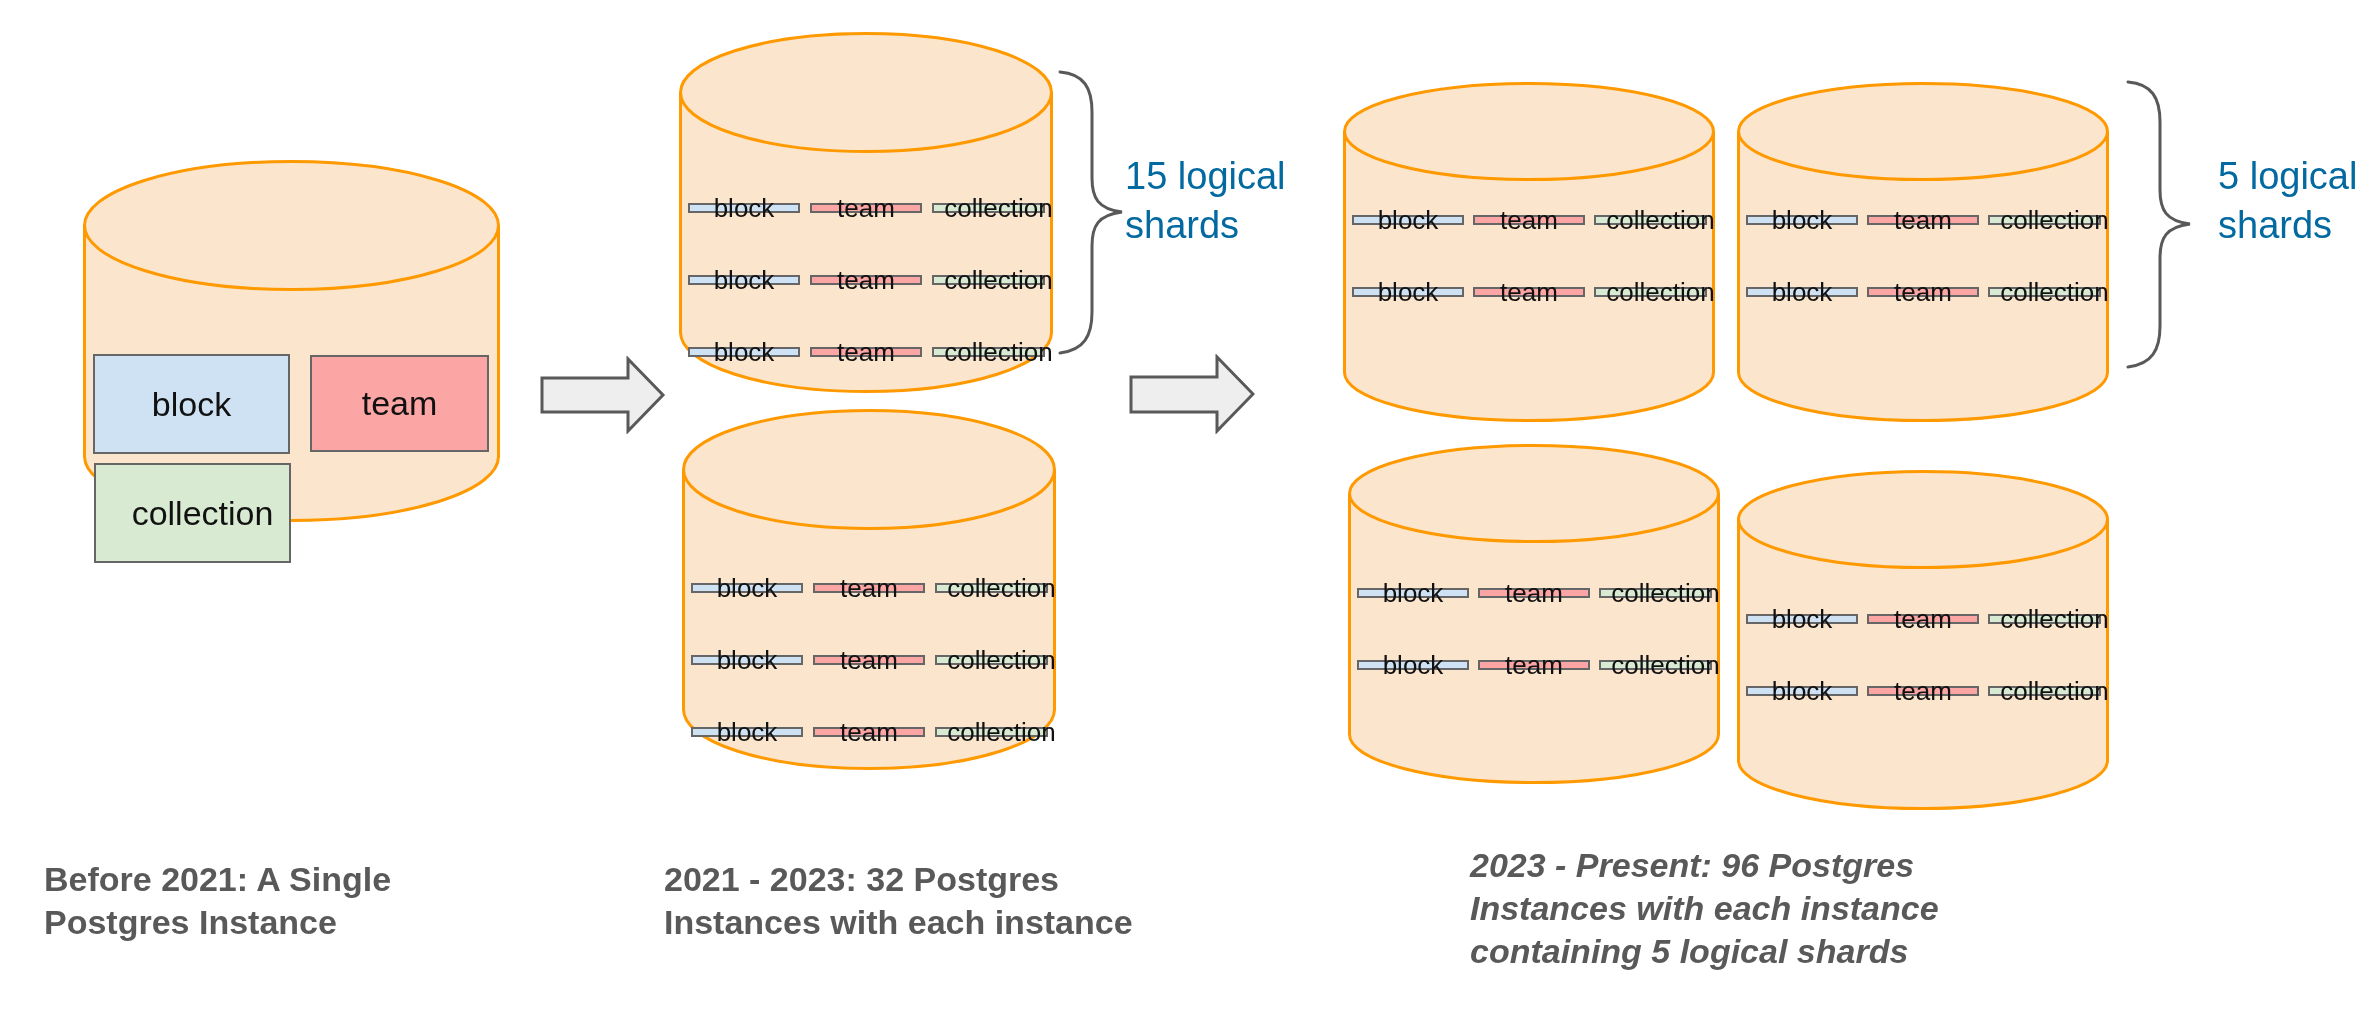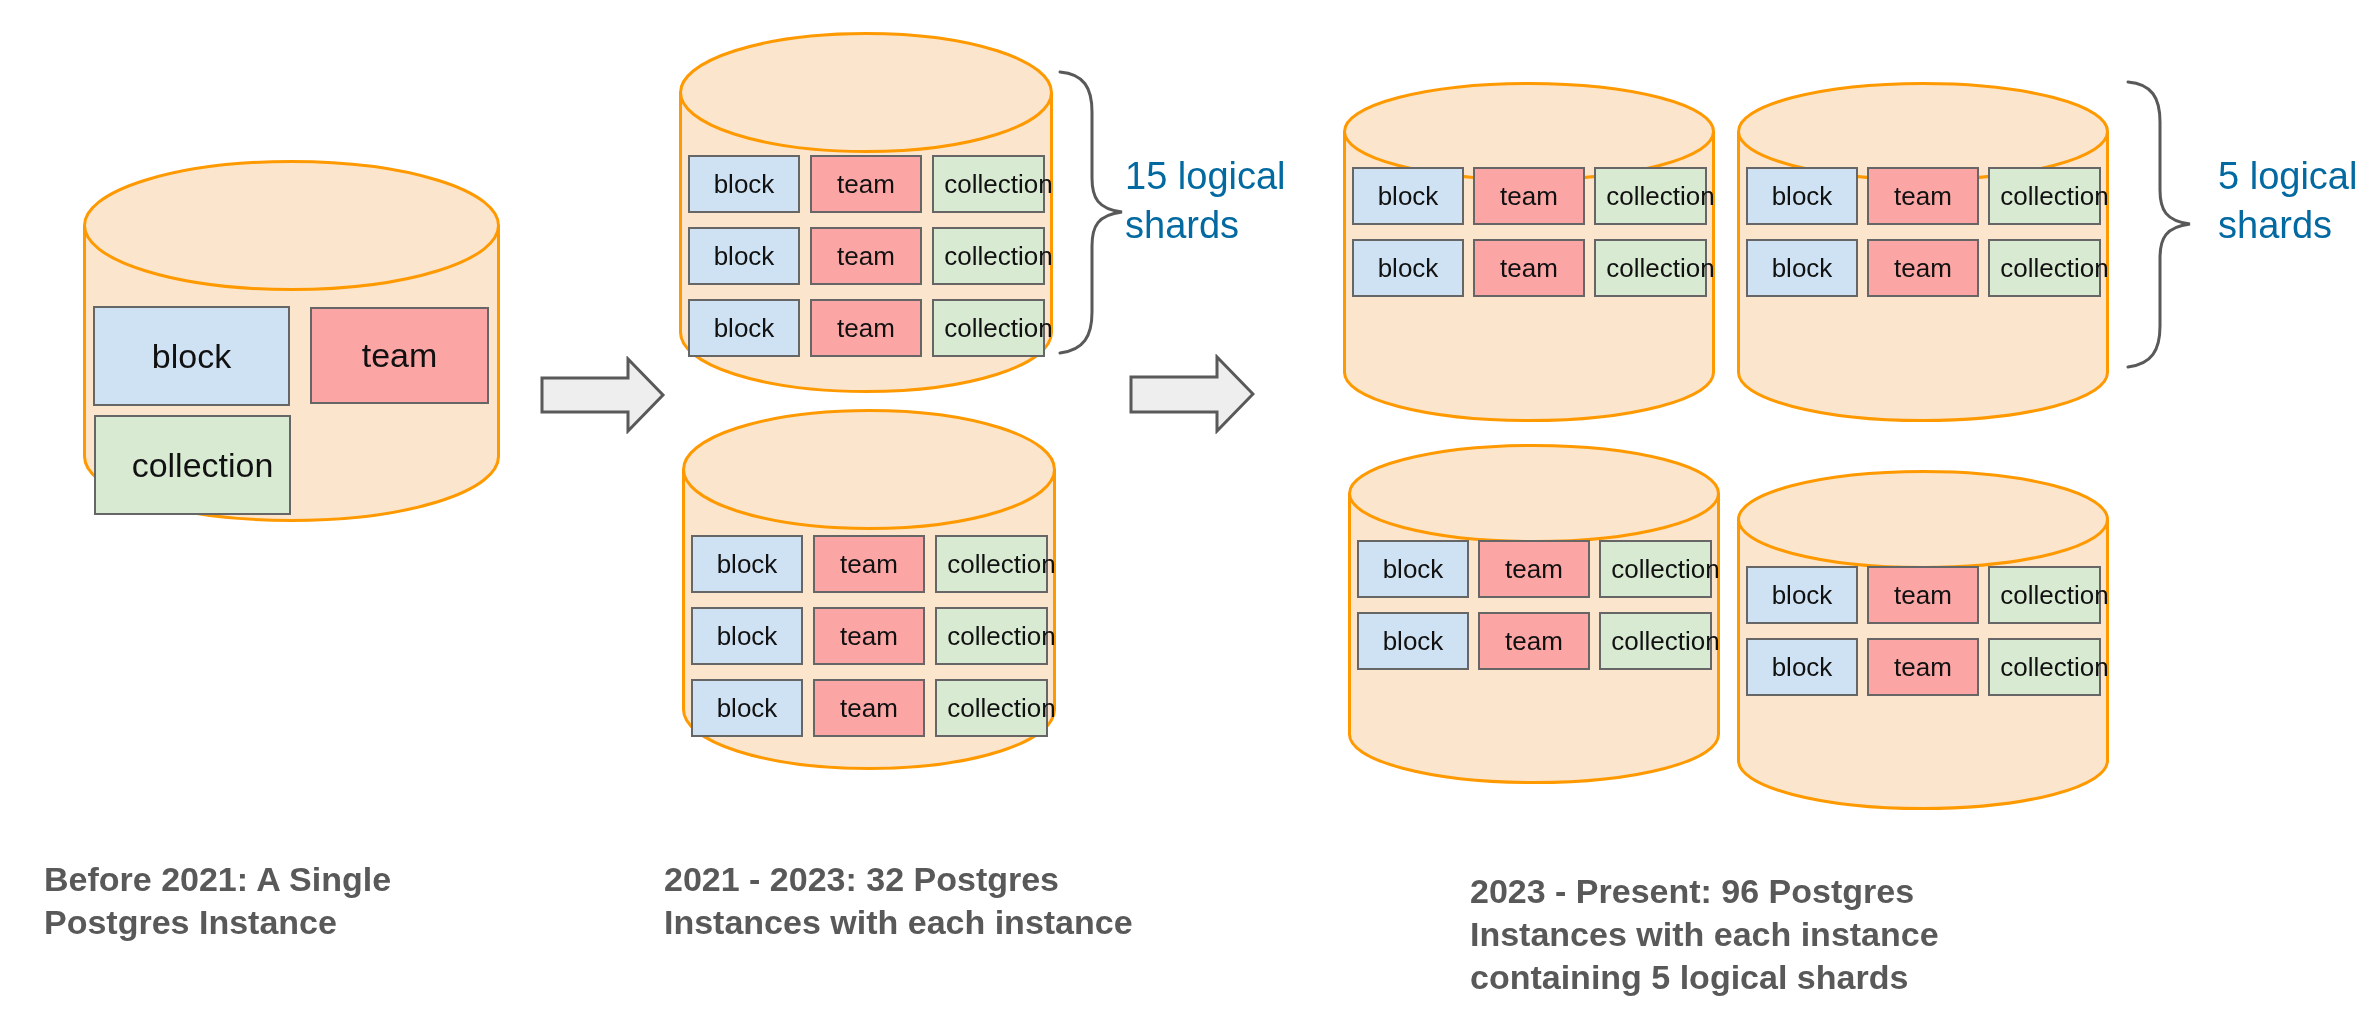--- a/index.html
+++ b/index.html
@@ -5,21 +5,21 @@
   html,body{margin:0;padding:0;background:#ffffff;}
   body{font-family:"Liberation Sans", sans-serif;}
   .canvas{position:relative;width:2374px;height:1018px;background:#ffffff;overflow:hidden;}
   .cyl{position:absolute;}
   .cyl > svg{position:absolute;left:0;top:0;}
   .rows{position:absolute;}
   .row{display:flex;gap:10px;height:58px;margin-bottom:14px;font-size:26px;}
   .g9 .row{gap:9px;}
   .row .tbox{width:112px;}
   .row .tbox:last-child{width:113px;}
-  .tbox{box-sizing:border-box;border:2.5px solid #666666;display:flex;align-items:center;justify-content:center;color:#111111;}
+  .tbox{box-sizing:border-box;border:2.5px solid #666666;display:flex;align-items:center;justify-content:center;color:#111111;margin-top:48px;}
   .tbox.abs{position:absolute;font-size:34px;}
   .blue{background:#CFE2F3;}
   .pink{background:#fca5a5;}
   .green{background:#D9EAD3;padding-left:20px;}
   .caption{position:absolute;font-weight:bold;font-size:34px;line-height:43px;color:#595959;white-space:nowrap;}
   .shard-label{position:absolute;font-size:38px;line-height:49px;color:#0369a1;white-space:nowrap;}
   .overlay{position:absolute;}
 </style>
 </head>
 <body>
@@ -277,19 +277,19 @@
   <div class="caption" style="left:44px;top:858px;">
     <div>Before 2021: A Single</div>
     <div>Postgres Instance</div>
   </div>
 
   <div class="caption" style="left:664px;top:858px;">
     <div>2021 - 2023: 32 Postgres</div>
     <div>Instances with each instance</div>
   </div>
 
-  <div class="caption" style="left:1470px;top:870px;">
+  <div class="caption" style="left:1470px;top:844px;font-style:italic;">
     <div>2023 - Present: 96 Postgres</div>
     <div>Instances with each instance</div>
     <div>containing 5 logical shards</div>
   </div>
 
 </div>
 
 </body></html>

